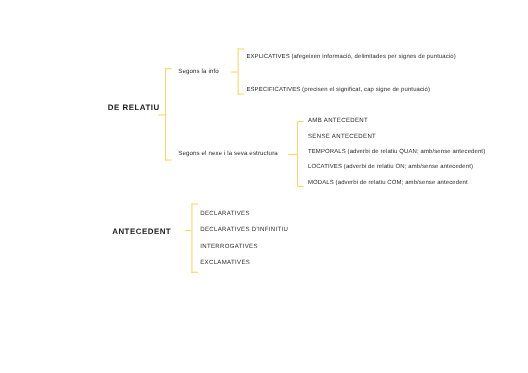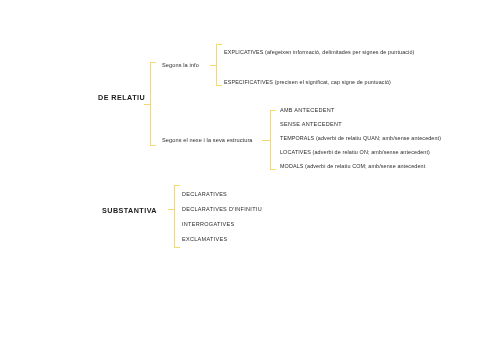--- a/index.html
+++ b/index.html
@@ -117,21 +117,21 @@
     <div class="arm bottom" style="background: rgb(247, 217, 107);"></div>
     <div class="stem" style="top: 30px; background: rgb(247, 217, 107);"></div>
   </div>
 
   <div class="node leaf-label leaf-label-caps" style="left:240px; top:108px;">AMB ANTECEDENT</div>
   <div class="node leaf-label leaf-label-caps" style="left:240px; top:122px;">SENSE ANTECEDENT</div>
   <div class="node leaf-label" style="left:240px; top:136px;">TEMPORALS (adverbi de relatiu QUAN; amb/sense antecedent)</div>
   <div class="node leaf-label" style="left:240px; top:150px;">LOCATIVES (adverbi de relatiu ON; amb/sense antecedent)</div>
   <div class="node leaf-label" style="left:240px; top:164px;">MODALS (adverbi de relatiu COM; amb/sense antecedent</div>
 
-  <div class="node root-label" style="left:62px; top:207px;">SUBSTANTIVA</div>
+  <div class="node root-label" style="left:62px; top:207px;">ANTECEDENT</div>
 
   <div class="bracket" style="left: 134px; top: 185px; height: 63px; --line: #f7d96b;">
     <div class="spine" style="background: rgb(247, 217, 107);"></div>
     <div class="arm top" style="background: rgb(247, 217, 107);"></div>
     <div class="arm bottom" style="background: rgb(247, 217, 107);"></div>
     <div class="stem" style="top: 24px; background: rgb(247, 217, 107);"></div>
   </div>
 
   <div class="node leaf-label leaf-label-caps" style="left:142px; top:192px;">DECLARATIVES</div>
   <div class="node leaf-label leaf-label-caps" style="left:142px; top:207px;">DECLARATIVES D'INFINITIU</div>

